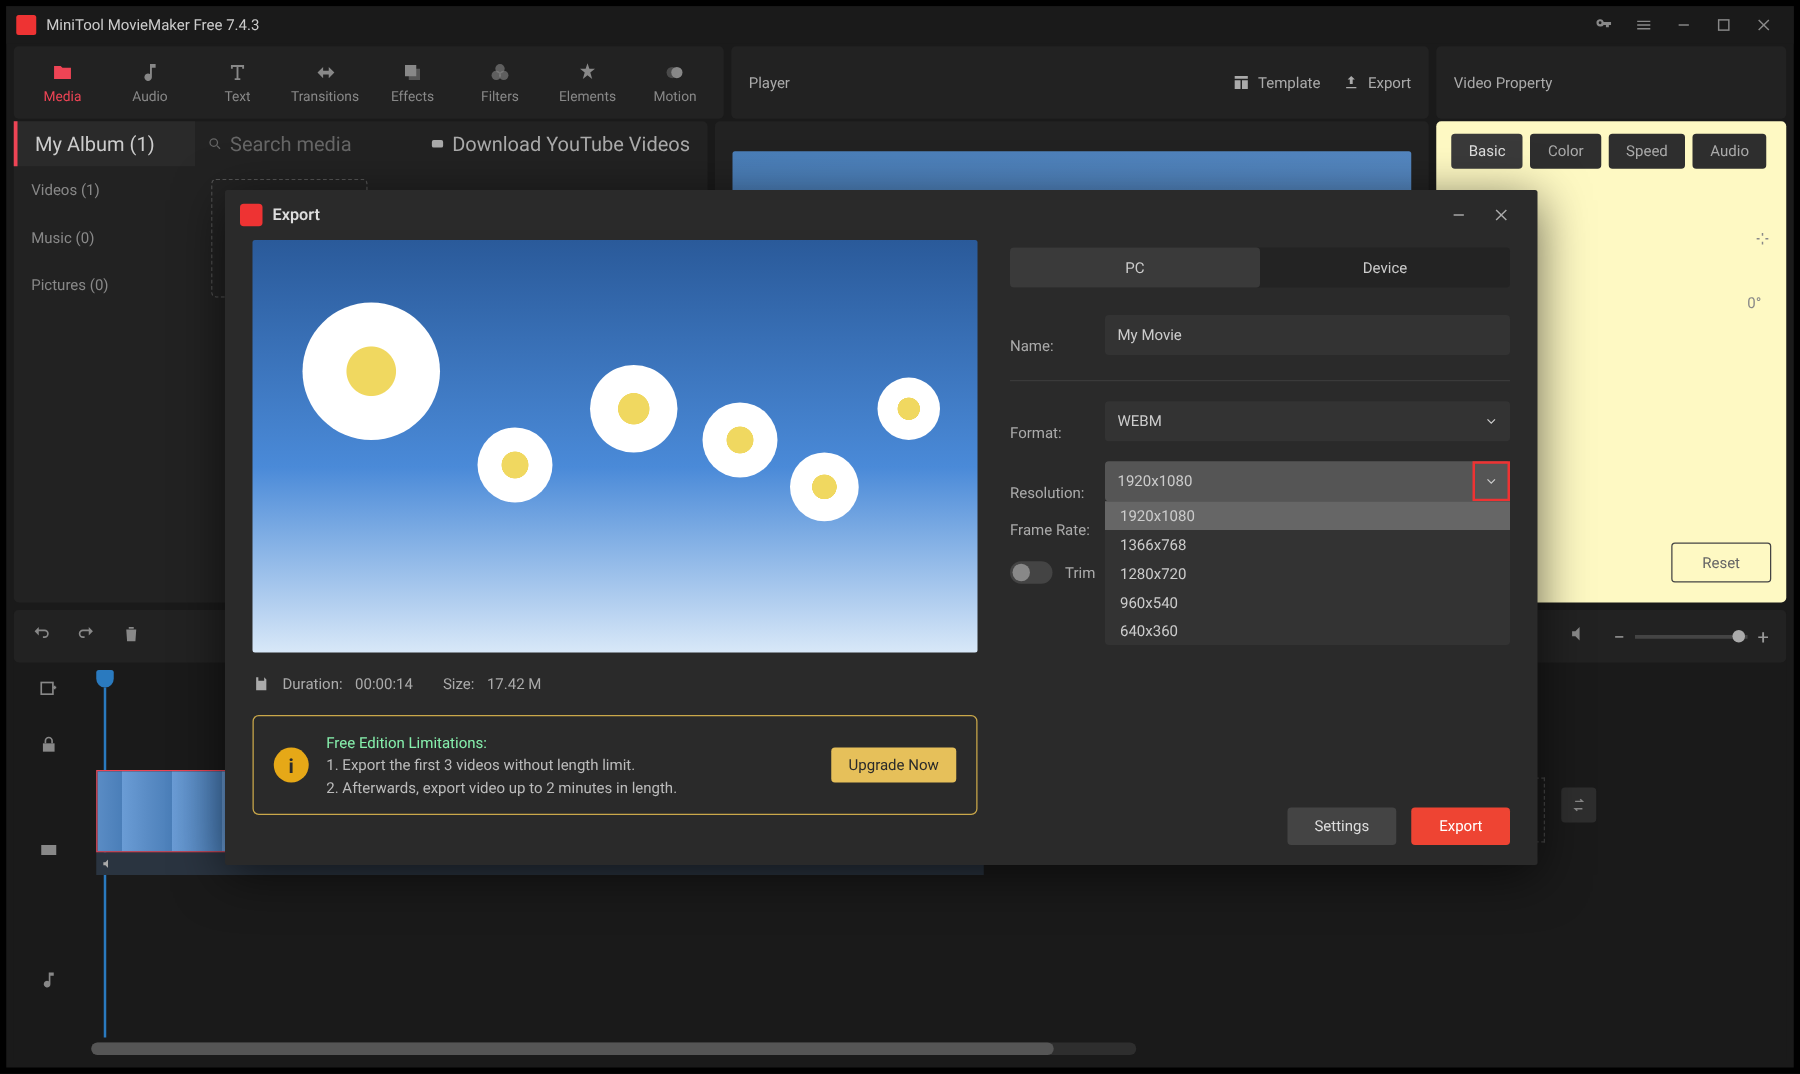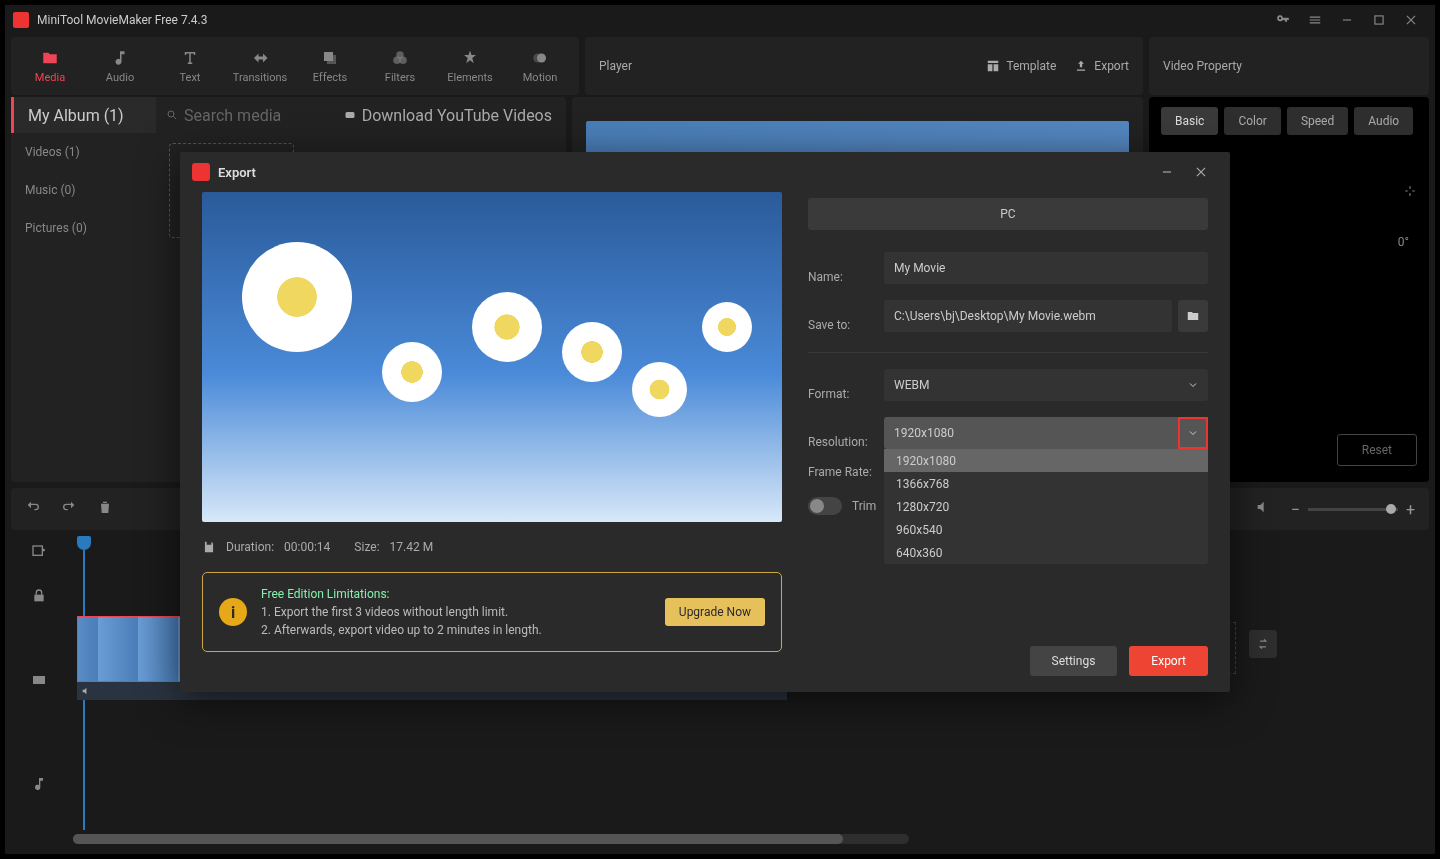--- a/index.html
+++ b/index.html
@@ -26,21 +26,21 @@
 .lc-head .album{width:145px;padding-left:14px;color:#ccc;background:#2a2a2a;height:100%;display:flex;align-items:center;border-left:3px solid #e45}
 .lc-head .search{flex:1;padding-left:10px;display:flex;align-items:center;gap:6px;color:#666}
 .lc-head .ytd{padding:0 14px;display:flex;align-items:center;gap:6px;color:#aaa;cursor:pointer}
 .lc-body{flex:1;display:flex}
 .lc-side{width:148px;display:flex;flex-direction:column;font-size:12px}
 .lc-side div{height:38px;display:flex;align-items:center;padding-left:14px;color:#888;cursor:pointer}
 .lc-main{flex:1;padding:10px;display:flex;gap:10px}
 .drop-box{width:125px;height:95px;border:1px dashed #555;border-radius:4px}
 .mid-col{flex:1;background:#222;border-radius:4px;padding:18px 14px;position:relative}
 .prev-box{position:absolute;left:14px;right:14px;top:24px;bottom:0;background:linear-gradient(160deg,#4a7eb8 0%,#5a8cc5 60%,#a8c5e0 100%);border-radius:2px}
-.right-col{width:280px;background:#000000;border-radius:4px;display:flex;flex-direction:column;padding:10px 12px;font-size:12px}
+.right-col{width:280px;background:#fef9c3;border-radius:4px;display:flex;flex-direction:column;padding:10px 12px;font-size:12px}
 .prop-tabs{display:flex;gap:6px;margin-bottom:14px}
 .prop-tabs span{padding:7px 14px;background:#2e2e2e;border-radius:3px;color:#aaa;cursor:pointer;font-size:12px}
 .prop-tabs span.active{background:#3a3a3a;color:#ddd}
 .rot-row{display:flex;align-items:center;justify-content:space-between;margin-top:30px;color:#888}
 .rot-icons{display:flex;gap:8px}
 .rot-icons span{width:26px;height:26px;background:#2e2e2e;border-radius:3px;display:flex;align-items:center;justify-content:center}
 .deg{margin-top:30px;text-align:right;color:#888;padding-right:8px}
 .reset-btn{margin-top:auto;align-self:flex-end;padding:8px 24px;border:1px solid #444;border-radius:3px;color:#666;margin-bottom:6px}
 .timeline{height:360px;margin:6px;background:#1a1a1a;display:flex;flex-direction:column}
 .tl-tools{height:42px;background:#222;display:flex;align-items:center;padding:0 14px;gap:20px;border-radius:4px}
@@ -391,36 +391,26 @@
           <div class="lt-head">Free Edition Limitations:</div>
           <div>1. Export the first 3 videos without length limit.</div>
           <div>2. Afterwards, export video up to 2 minutes in length.</div>
         </div>
         <div class="upg-btn">Upgrade Now</div>
       </div>
     </div>
     <div class="m-right">
       <div class="tabs">
         <span class="active">PC</span>
+        <span>Device</span>
       </div>
       <div class="frow">
         <label>Name:</label>
         <div class="finput">
             <span>My Movie</span>
-          </div>
-      </div>
-      <div class="frow">
-        <label>Save to:</label>
-        <div class="finput">
-            <span>C:\Users\bj\Desktop\My Movie.webm</span>
-          </div>
-        <div class="browse-btn">
-            <svg width="14" height="14" viewBox="0 0 24 24">
-              <path d="M3 5h7l2 2h9v12H3z"></path>
-            </svg>
           </div>
       </div>
       <div class="sep"></div>
       <div class="frow">
         <label>Format:</label>
         <div class="fsel">
           <span>WEBM</span>
           <div class="chev">
               <svg width="12" height="12" viewBox="0 0 24 24">
                 <path d="M6 9l6 6 6-6" stroke="currentColor" stroke-width="2" fill="none"></path>

